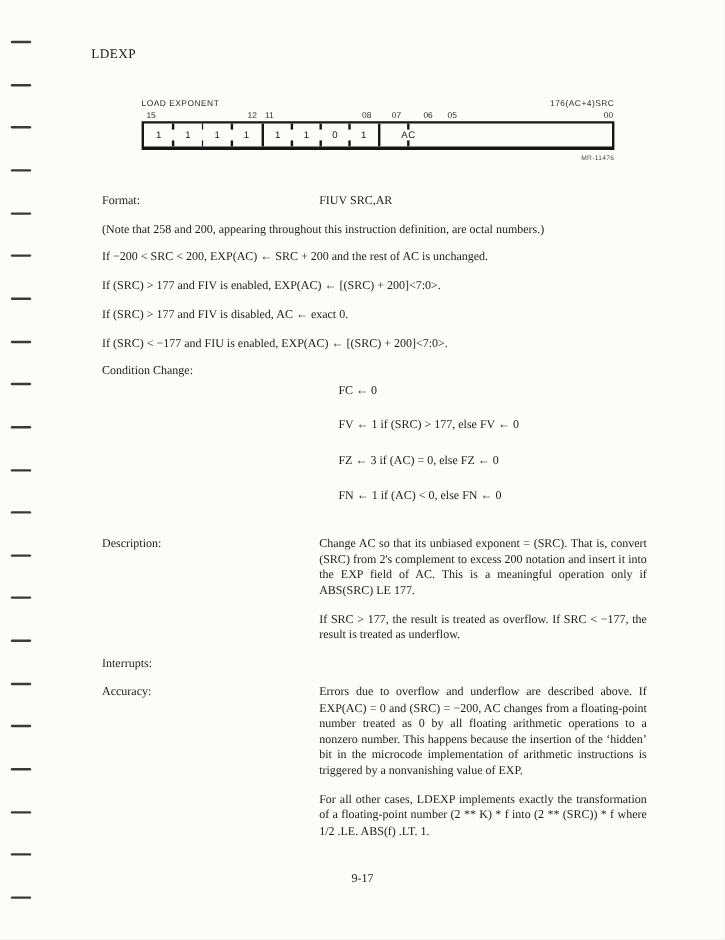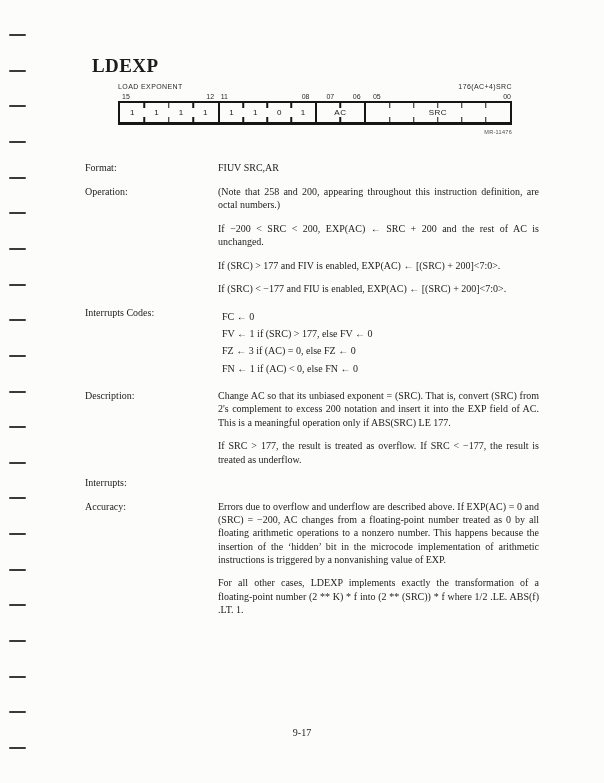--- a/index.html
+++ b/index.html
@@ -13,21 +13,21 @@
     margin:0 auto;
   }
   
   .mark{
     position:absolute;left:9px;width:17px;height:2px;
     background:#3a3a3a;border-radius:1px;
   }
   
   .title{
     position:absolute;left:76px;top:39px;
-    font-size:19px;font-weight:bold;letter-spacing:.4px;margin:16px;
+    font-size:11px;font-weight:normal;letter-spacing:.4px;margin:0;
   }
   
   .diagram{position:absolute;left:118px;top:83px;width:394px;
     font-family:"Liberation Sans", sans-serif;}
   .diag-head{display:flex;justify-content:space-between;
     font-size:7px;letter-spacing:.4px;color:#2a2a2a;}
   .bit-labels{position:relative;height:10px;font-size:7px;color:#2a2a2a;}
   .bit-label{position:absolute;bottom:0;transform:translateX(-50%);}
   .bit-label.first{left:4px;transform:none;}
   .bit-label.last{left:auto;right:1px;transform:none;}
@@ -44,26 +44,26 @@
     font-size:8px;color:#161616;letter-spacing:.5px;}
   .tick-top,.tick-bottom{position:absolute;width:1.5px;height:5px;background:#161616;
     transform:translateX(-50%);}
   .tick-top{top:0;}
   .tick-bottom{bottom:0;}
   .figure-ref{text-align:right;font-size:5.5px;color:#4a4a4a;margin-top:4px;
     letter-spacing:.3px;}
   
   .sections{position:absolute;left:85px;top:161px;width:454px;
     font-size:10px;line-height:13.2px;}
-  .secrow{display:flex;margin-bottom:10.5px;}
+  .secrow{display:flex;margin-bottom:10.5px;gap:48px;}
   .seclabel{width:133px;flex:none;}
   .secbody{flex:1;min-width:0;}
   .para{margin:0 0 10.5px 0;text-align:justify;}
   .para:last-child{margin-bottom:0;}
-  .line{margin:4px;}
+  .line{margin:16px;}
   
   .footer{position:absolute;left:0;right:0;top:727px;text-align:center;
     font-size:10px;color:#1c1c1c;}
 </style>
 </head>
 <body>
 
 <div class="page">
 
   <div>
@@ -134,55 +134,42 @@
             <span>1</span>
             <span>0</span>
             <span>1</span>
           </div>
         </div>
         <div class="group" style="width: 12.5%;">
           <i class="tick-top" style="left: calc(50%);"></i>
           <i class="tick-bottom" style="left: calc(50%);"></i>
           <span class="gl">AC</span>
         </div>
-        <div class="group" style="width: 37.5%;">
-          <i class="tick-top" style="left: calc(16.6667%);"></i>
-          <i class="tick-bottom" style="left: calc(16.6667%);"></i>
-          <i class="tick-top" style="left: calc(33.3333%);"></i>
-          <i class="tick-bottom" style="left: calc(33.3333%);"></i>
-          <i class="tick-top" style="left: calc(50%);"></i>
-          <i class="tick-bottom" style="left: calc(50%);"></i>
-          <i class="tick-top" style="left: calc(66.6667%);"></i>
-          <i class="tick-bottom" style="left: calc(66.6667%);"></i>
-          <i class="tick-top" style="left: calc(83.3333%);"></i>
-          <i class="tick-bottom" style="left: calc(83.3333%);"></i>
-          <span class="gl">SRC</span>
-        </div>
       </div>
     <div class="figure-ref">MR-11476</div>
   </div>
 
   <div class="sections">
       <div class="secrow">
         <div class="seclabel">Format:</div>
         <div class="secbody">
           <p class="para">FIUV SRC,AR</p>
         </div>
       </div>
       <div class="secrow">
-        <div class="seclabel">Operation:</div>
         <div class="secbody">
           <p class="para">(Note that 258 and 200, appearing throughout this instruction definition, are octal numbers.)</p>
           <p class="para">If −200 &lt; SRC &lt; 200, EXP(AC) ← SRC + 200 and the rest of AC is unchanged.</p>
           <p class="para">If (SRC) &gt; 177 and FIV is enabled, EXP(AC) ← [(SRC) + 200]&lt;7:0&gt;.</p>
+          <p class="para">If (SRC) &gt; 177 and FIV is disabled, AC ← exact 0.</p>
           <p class="para">If (SRC) &lt; −177 and FIU is enabled, EXP(AC) ← [(SRC) + 200]&lt;7:0&gt;.</p>
         </div>
       </div>
       <div class="secrow">
-        <div class="seclabel">Interrupts Codes:</div>
+        <div class="seclabel">Condition Change:</div>
         <div class="secbody">
           <div class="line">FC ← 0</div>
           <div class="line">FV ← 1 if (SRC) &gt; 177, else FV ← 0</div>
           <div class="line">FZ ← 3 if (AC) = 0, else FZ ← 0</div>
           <div class="line">FN ← 1 if (AC) &lt; 0, else FN ← 0</div>
         </div>
       </div>
       <div class="secrow">
         <div class="seclabel">Description:</div>
         <div class="secbody">

